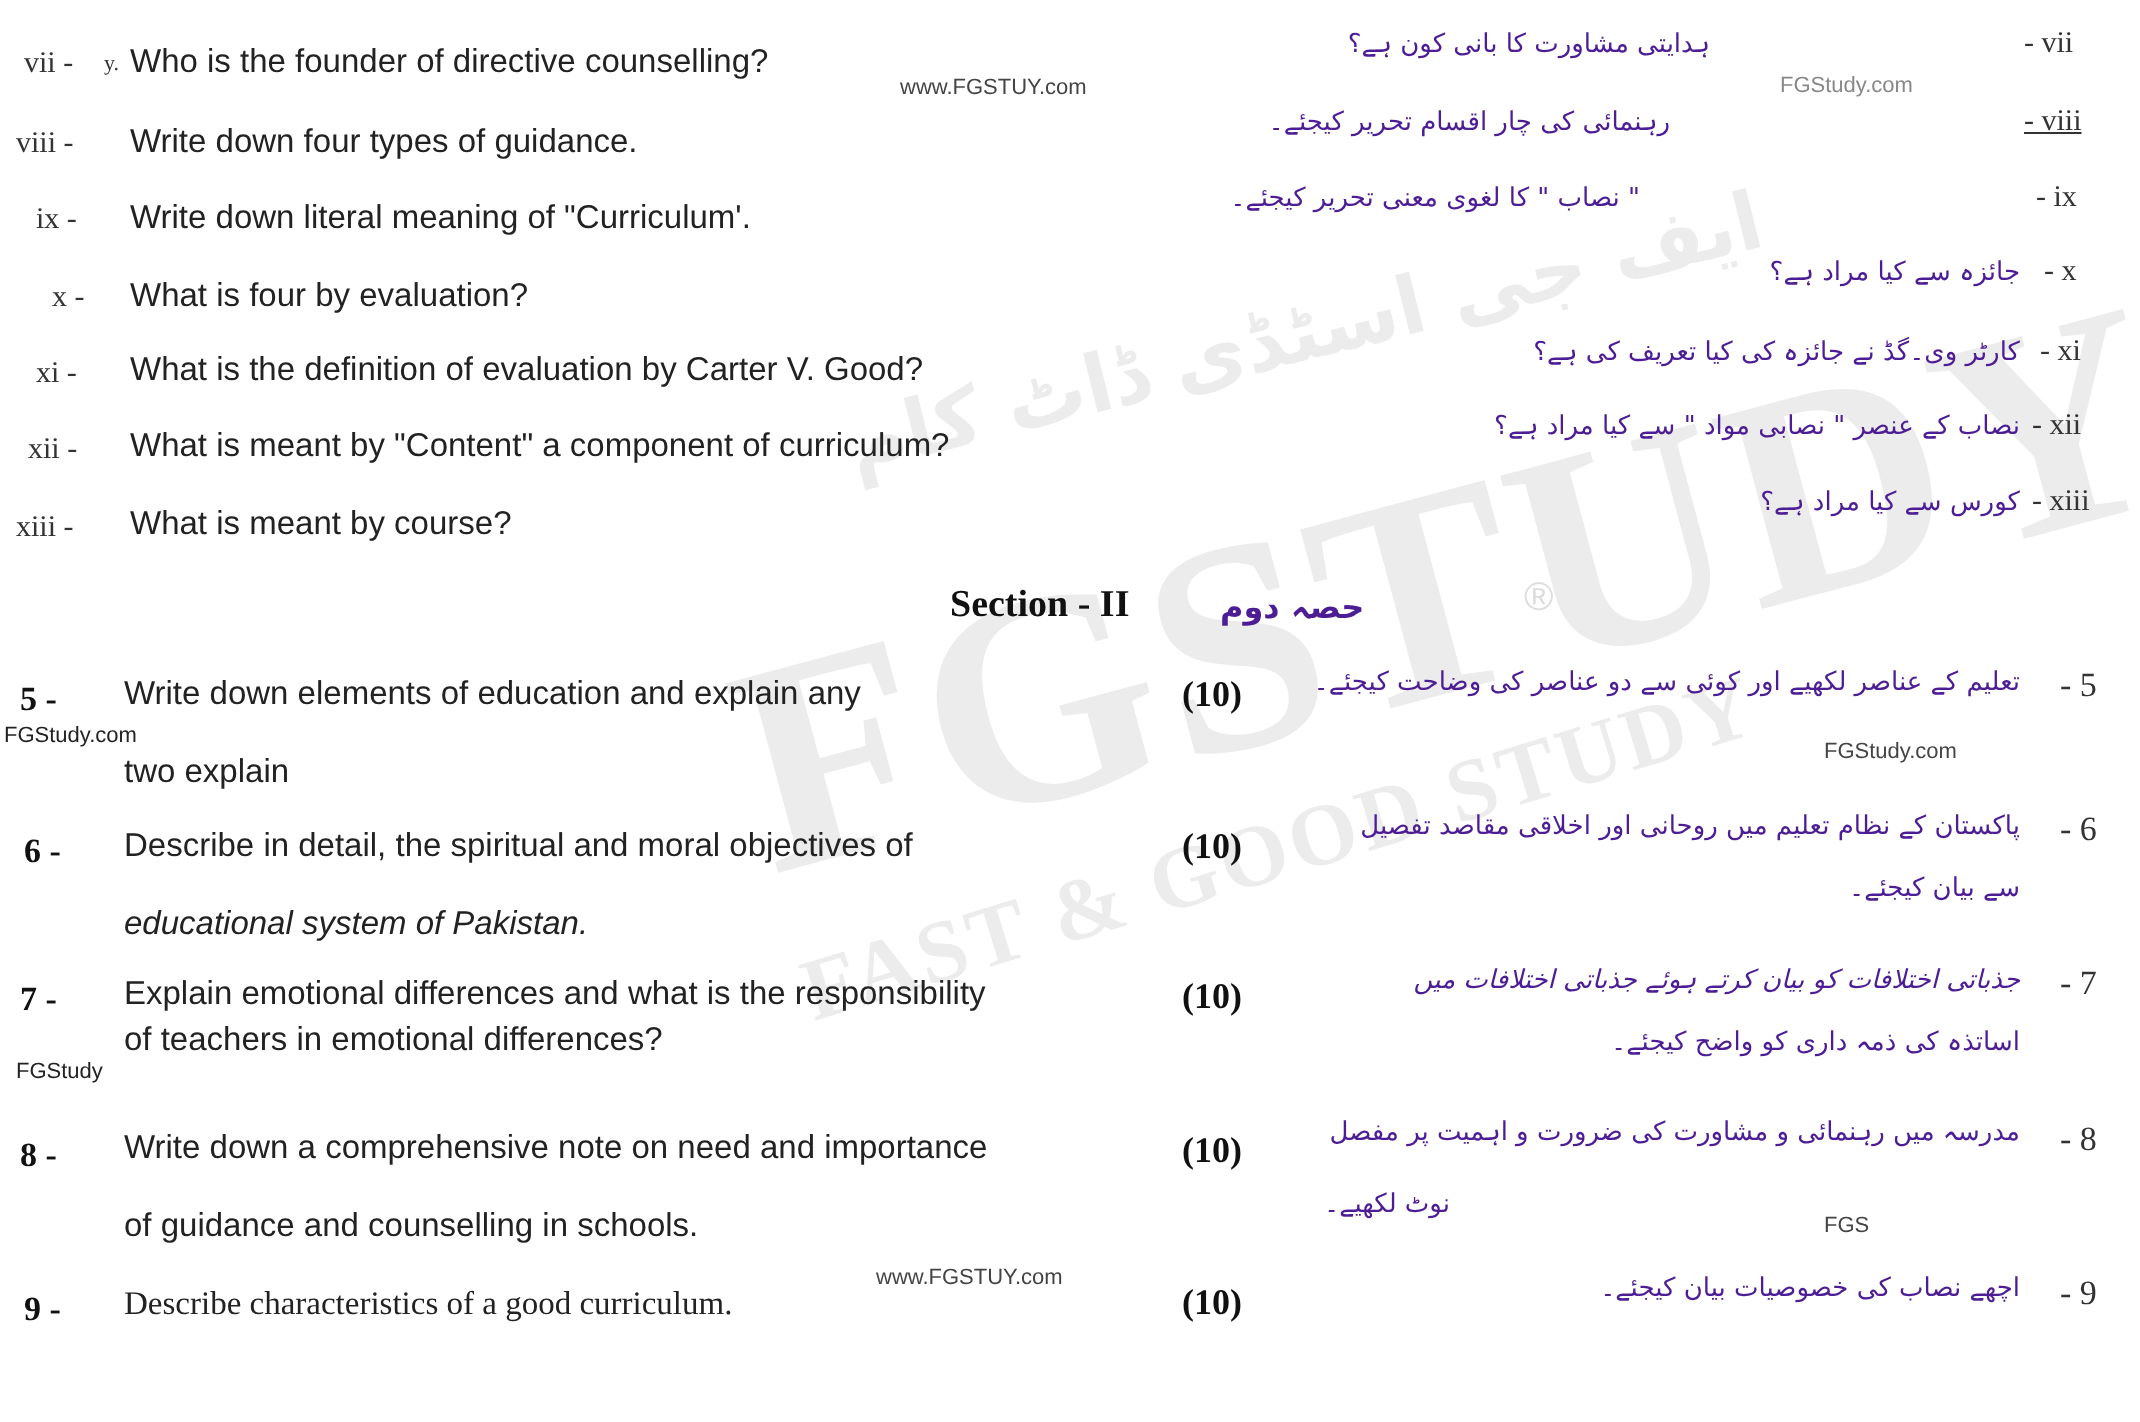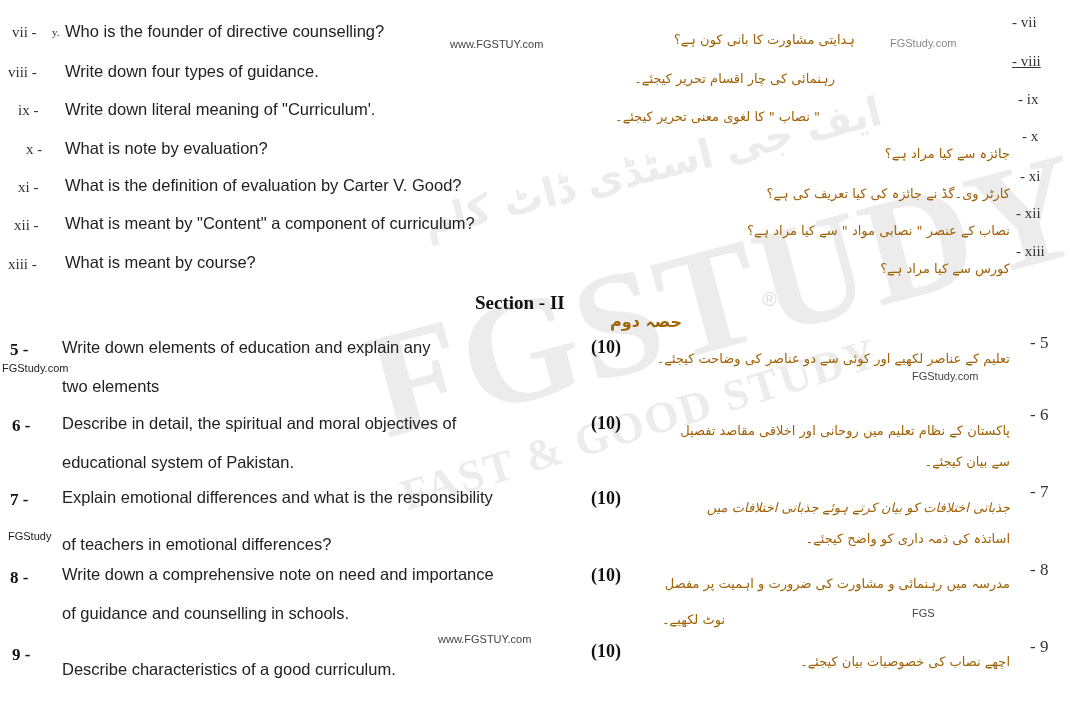--- a/index.html
+++ b/index.html
@@ -1,21 +1,21 @@
 <!DOCTYPE html>
 <html><head>
 <meta charset="utf-8">
 <style>
   html,body{margin:0;padding:0;background:#fff;}
   body{width:1070px;height:711px;position:relative;overflow:hidden;color:#111;
        font-family:"Liberation Sans",sans-serif;}
   .abs{position:absolute;white-space:nowrap;}
   .roman{font-family:"Liberation Serif",serif;font-size:15px;color:#333;}
   .en{font-size:16.5px;color:#222;}
-  .ur{font-family:"DejaVu Sans",sans-serif;font-size:13px;color:#a16207;direction:rtl;text-align:center;margin-top:18px;}
+  .ur{font-family:"DejaVu Sans",sans-serif;font-size:13px;color:#4c1d95;direction:rtl;text-align:center;}
   .num{font-family:"Liberation Serif",serif;font-weight:bold;font-size:17px;}
   .marks{font-family:"Liberation Serif",serif;font-weight:bold;font-size:18px;}
   .wm-small{font-size:11px;color:#444;}
   .section{font-family:"Liberation Serif",serif;font-weight:bold;font-size:19px;}
   .code{font-family:"Liberation Serif",serif;font-size:19px;}
   .bigwm{position:absolute;font-family:"Liberation Serif",serif;font-weight:bold;color:#ececec;
          transform:rotate(-15deg);transform-origin:left bottom;letter-spacing:2px;}
 </style>
 </head>
 <body>
@@ -35,21 +35,21 @@
   <div>
     <span class="abs roman" style="left:8px;top:64px;">viii -</span>
     <span class="abs en" style="left:65px;top:62px;">Write down four types of guidance.</span>
   </div>
   <div>
     <span class="abs roman" style="left:18px;top:102px;">ix -</span>
     <span class="abs en" style="left:65px;top:100px;">Write down literal meaning of "Curriculum'.</span>
   </div>
   <div>
     <span class="abs roman" style="left:26px;top:141px;">x -</span>
-    <span class="abs en" style="left:65px;top:139px;">What is note by evaluation?</span>
+    <span class="abs en" style="left:65px;top:139px;">What is four by evaluation?</span>
   </div>
   <div>
     <span class="abs roman" style="left:18px;top:179px;">xi -</span>
     <span class="abs en" style="left:65px;top:176px;">What is the definition of evaluation by Carter V. Good?</span>
   </div>
   <div>
     <span class="abs roman" style="left:14px;top:217px;">xii -</span>
     <span class="abs en" style="left:65px;top:214px;">What is meant by "Content" a component of curriculum?</span>
   </div>
   <div>
@@ -86,62 +86,62 @@
   <span class="abs section" style="left:475px;top:292px;">Section - II</span>
   <span class="abs ur" style="left:610px;top:294px;font-weight:bold;font-size:16px;direction:rtl;">حصہ دوم</span>
 </div>
 
 <div>
 
   <div>
     <span class="abs num" style="left:10px;top:340px;">5 -</span>
     <span class="abs en" style="left:62px;top:338px;">Write down elements of education and explain any</span>
     <span class="abs wm-small" style="left:2px;top:362px;color:#222;">FGStudy.com</span>
-    <span class="abs en" style="left:62px;top:377px;">two elements</span>
+    <span class="abs en" style="left:62px;top:377px;">two explain</span>
     <span class="abs marks" style="left:591px;top:337px;">(10)</span>
     <span class="abs ur" style="right:60px;top:333px;">تعلیم کے عناصر لکھیے اور کوئی سے دو عناصر کی وضاحت کیجئے۔</span>
     <span class="abs roman" style="left:1030px;top:333px;font-size:17px;">- 5</span>
     <span class="abs wm-small" style="left:912px;top:370px;">FGStudy.com</span>
   </div>
 
   <div>
     <span class="abs num" style="left:12px;top:416px;">6 -</span>
     <span class="abs en" style="left:62px;top:414px;">Describe in detail, the spiritual and moral objectives of</span>
-    <span class="abs en" style="left:62px;top:453px;">educational system of Pakistan.</span>
+    <span class="abs en" style="left:62px;top:453px;font-style:italic;">educational system of Pakistan.</span>
     <span class="abs marks" style="left:591px;top:413px;">(10)</span>
     <span class="abs ur" style="right:60px;top:405px;">پاکستان کے نظام تعلیم میں روحانی اور اخلاقی مقاصد تفصیل</span>
     <span class="abs ur" style="right:60px;top:436px;">سے بیان کیجئے۔</span>
     <span class="abs roman" style="left:1030px;top:405px;font-size:17px;">- 6</span>
   </div>
 
   <div>
     <span class="abs num" style="left:10px;top:490px;">7 -</span>
     <span class="abs en" style="left:62px;top:488px;">Explain emotional differences and what is the responsibility</span>
     <span class="abs wm-small" style="left:8px;top:530px;color:#222;">FGStudy</span>
-    <span class="abs en" style="left:62px;top:535px;">of teachers in emotional differences?</span>
+    <span class="abs en" style="left:62px;top:511px;">of teachers in emotional differences?</span>
     <span class="abs marks" style="left:591px;top:488px;">(10)</span>
     <span class="abs ur" style="right:60px;top:482px;font-style:italic;">جذباتی اختلافات کو بیان کرتے ہوئے جذباتی اختلافات میں</span>
     <span class="abs ur" style="right:60px;top:513px;">اساتذہ کی ذمہ داری کو واضح کیجئے۔</span>
     <span class="abs roman" style="left:1030px;top:482px;font-size:17px;">- 7</span>
   </div>
 
   <div>
     <span class="abs num" style="left:10px;top:568px;">8 -</span>
     <span class="abs en" style="left:62px;top:565px;">Write down a comprehensive note on need and importance</span>
     <span class="abs en" style="left:62px;top:604px;">of guidance and counselling in schools.</span>
     <span class="abs marks" style="left:591px;top:565px;">(10)</span>
     <span class="abs ur" style="right:60px;top:558px;">مدرسہ میں رہنمائی و مشاورت کی ضرورت و اہمیت پر مفصل</span>
     <span class="abs ur" style="right:345px;top:594px;">نوٹ لکھیے۔</span>
     <span class="abs wm-small" style="left:912px;top:607px;">FGS</span>
     <span class="abs roman" style="left:1030px;top:560px;font-size:17px;">- 8</span>
   </div>
 
   <div>
     <span class="abs num" style="left:12px;top:645px;">9 -</span>
-    <span class="abs en" style="left:62px;top:660px;">Describe characteristics of a good curriculum.</span>
+    <span class="abs en" style="left:62px;top:642px;font-family:Liberation Serif, serif;">Describe characteristics of a good curriculum.</span>
     <span class="abs wm-small" style="left:438px;top:633px;">www.FGSTUY.com</span>
     <span class="abs marks" style="left:591px;top:641px;">(10)</span>
     <span class="abs ur" style="right:60px;top:636px;">اچھے نصاب کی خصوصیات بیان کیجئے۔</span>
     <span class="abs roman" style="left:1030px;top:637px;font-size:17px;">- 9</span>
   </div>
 </div>
 
 <span class="abs code" style="left:48px;top:684px;margin-top:28px;">209-321-30000</span>
 
 </body></html>

